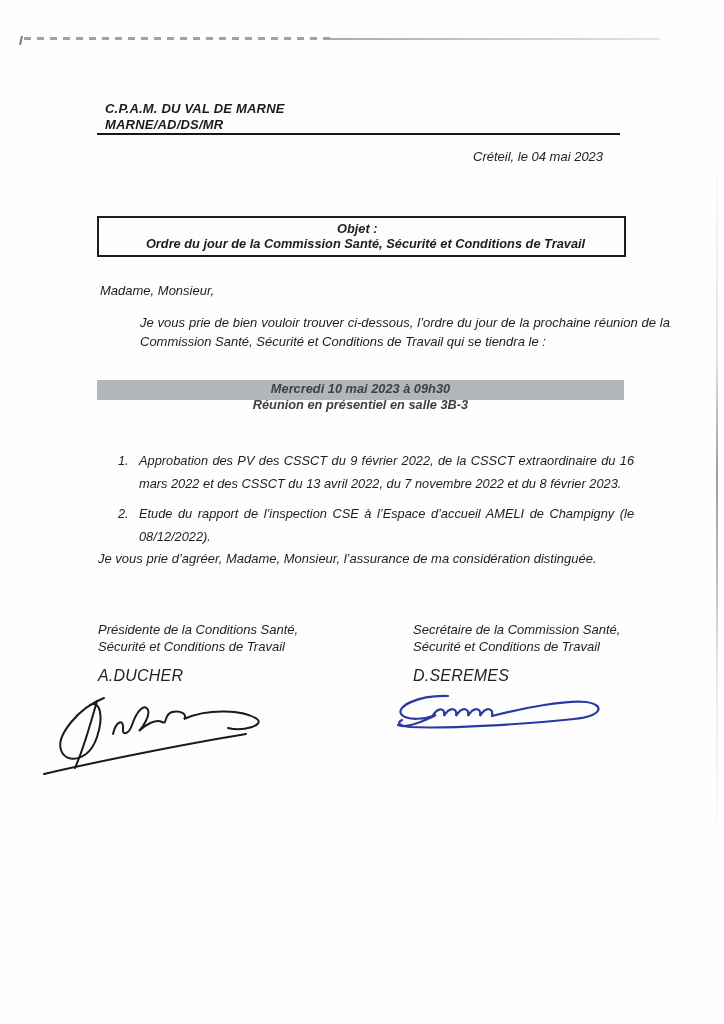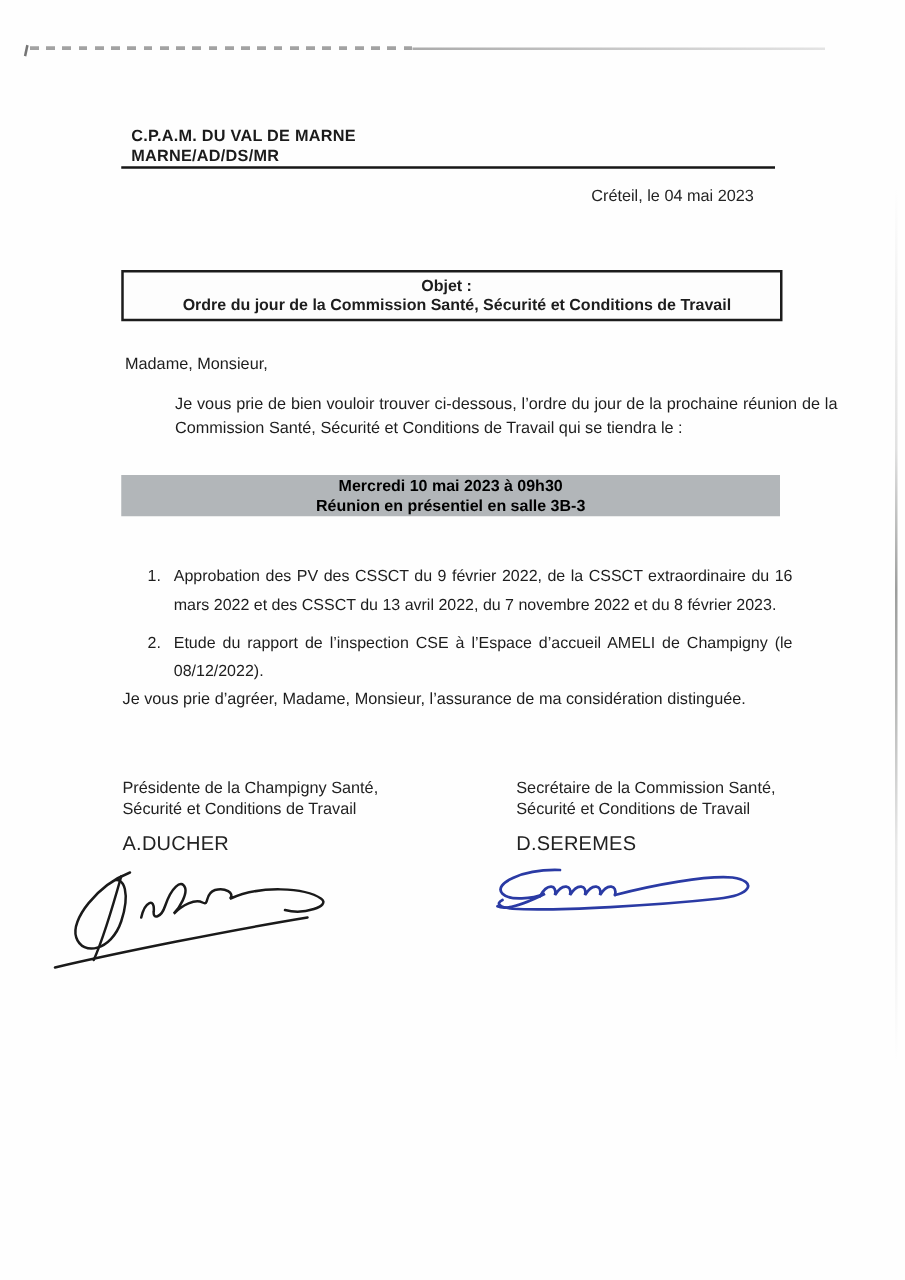--- a/index.html
+++ b/index.html
@@ -8,20 +8,21 @@
     background: #ffffff;
   }
   .page {
     position: relative;
     width: 724px;
     height: 1024px;
     background: #fefefe;
     font-family: "Liberation Sans", sans-serif;
     color: #1d1d1d;
     overflow: hidden;
+    font-style: italic;
   }
 
   
   .scan-top-dashes {
     position: absolute;
     left: 24px; top: 37px;
     width: 310px; height: 3px;
     background: repeating-linear-gradient(90deg,
       rgba(45,45,45,0.55) 0px, rgba(45,45,45,0.55) 7px,
       rgba(45,45,45,0.0) 7px, rgba(45,45,45,0.0) 13px);
@@ -114,27 +115,27 @@
     font-size: 13px;
     line-height: 19px;
     text-align: justify;
     margin-left: 40px;
   }
 
   
   .meeting-box {
     position: absolute;
     left: 97px; top: 380px;
-    width: 527px; height: 33px;
+    width: 527px; height: 20px;
     background: #b2b6b9;
     text-align: center;
     font-weight: bold;
     font-size: 12.8px;
     line-height: 16px;
-    color: #000000;
+    color: #404040;
     padding-top: 1px;
     box-sizing: border-box;
   }
 
   
   .agenda-item {
     position: absolute;
     left: 118px;
     width: 516px;
     display: flex;
@@ -220,21 +221,21 @@
     <span class="txt">Approbation des PV des CSSCT du 9 février 2022, de la CSSCT extraordinaire du 16 mars 2022 et des CSSCT du 13 avril 2022, du 7 novembre 2022 et du 8 février 2023.</span>
   </div>
   <div class="agenda-item agenda-item-2">
     <span class="num">2.</span>
     <span class="txt">Etude du rapport de l’inspection CSE à l’Espace d’accueil AMELI de Champigny (le 08/12/2022).</span>
   </div>
 
   <div class="closing">Je vous prie d’agréer, Madame, Monsieur, l’assurance de ma considération distinguée.</div>
 
   <div class="sig-block sig-block-left">
-    <div>Présidente de la Champigny Santé,</div>
+    <div>Présidente de la Conditions Santé,</div>
     <div>Sécurité et Conditions de Travail</div>
     <div class="sig-name">A.DUCHER</div>
   </div>
   <div class="sig-block sig-block-right">
     <div>Secrétaire de la Commission Santé,</div>
     <div>Sécurité et Conditions de Travail</div>
     <div class="sig-name">D.SEREMES</div>
   </div>
 
   <svg class="signature-left" viewBox="0 0 235 92" fill="none" xmlns="http://www.w3.org/2000/svg">

